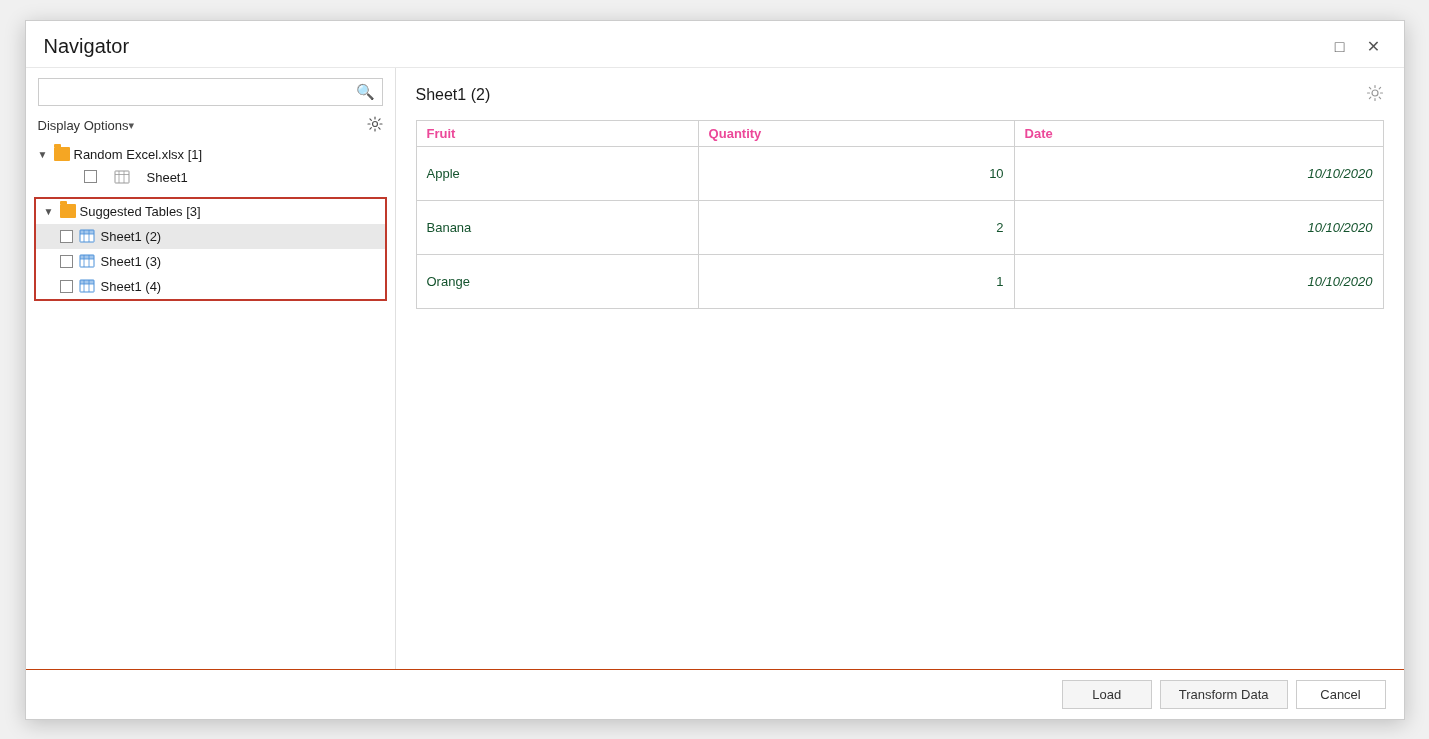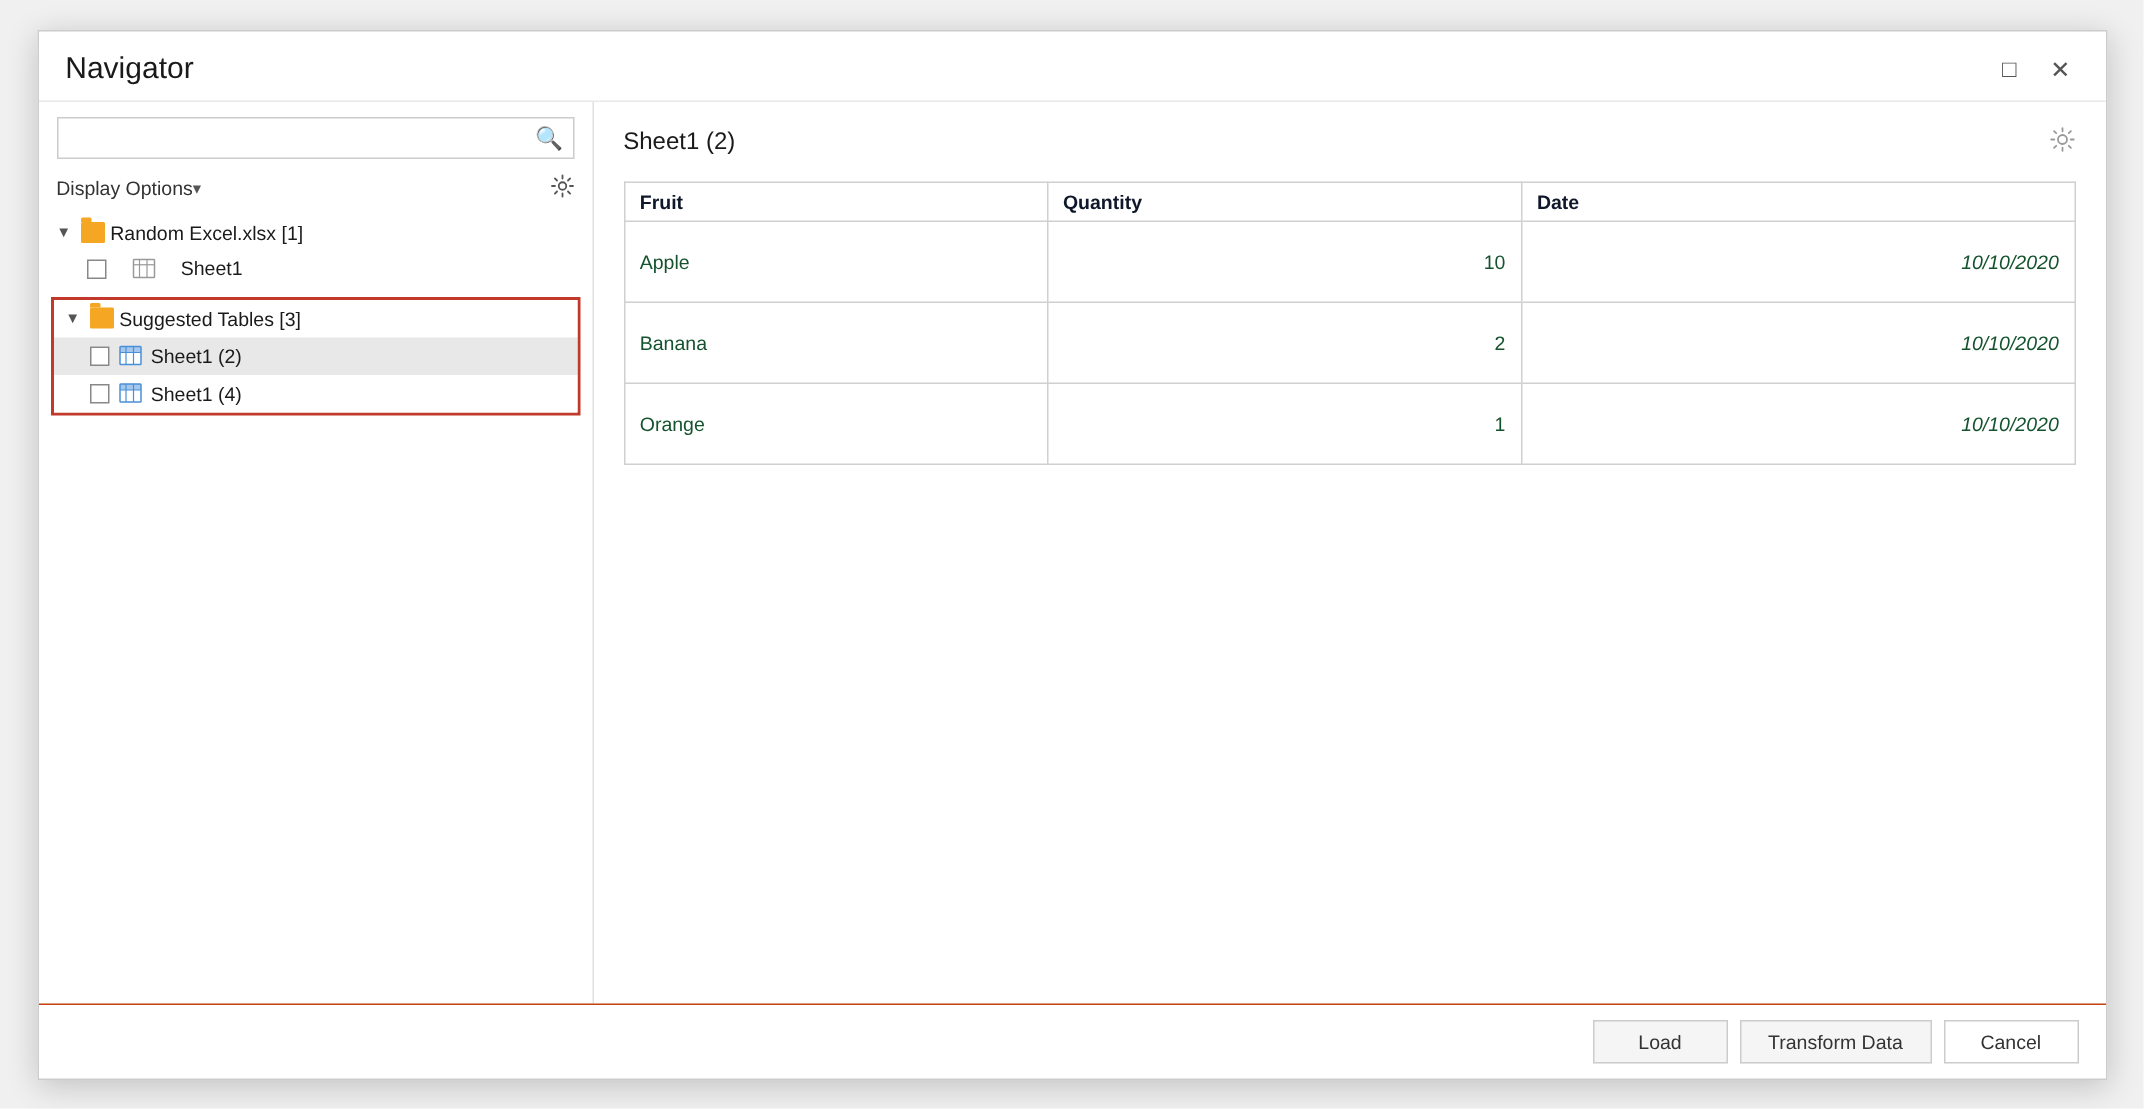--- a/index.html
+++ b/index.html
@@ -154,24 +154,25 @@
       height: 3px;
       background: #f5a623;
       border-radius: 1px 1px 0 0;
     }
     .tree-group-label {
       font-size: 13px;
       color: #1a1a1a;
     }
     .tree-item-row {
       display: flex;
-      align-items: flex-end;
+      align-items: flex-start;
       padding: 4px 12px 4px 32px;
       gap: 17px;
       cursor: pointer;
+      margin-left: 26px;
     }
     .checkbox {
       width: 13px;
       height: 13px;
       border: 1px solid #888;
       background: #fff;
       display: inline-block;
       flex-shrink: 0;
     }
     .tree-item-label {
@@ -229,21 +230,21 @@
     .data-table {
       border-collapse: collapse;
       font-size: 13px;
     }
     .data-table th {
       background: #fff;
       border: 1px solid #d0d0d0;
       padding: 5px 10px;
       text-align: left;
       font-weight: 600;
-      color: #0f172a;
+      color: #ec4899;
     }
     .data-table td {
       border: 1px solid #d0d0d0;
       padding: 19px 10px;
       color: #14532d;
     }
     .data-table td.num {
       text-align: right;
     }
     .data-table td.date {
@@ -348,20 +349,33 @@
             <span class="icon-svg">
               <svg width="16" height="14" viewBox="0 0 16 14" fill="none" xmlns="http://www.w3.org/2000/svg">
                 <rect x="1" y="1" width="14" height="12" rx="0.5" fill="white" stroke="#4a90d9" stroke-width="1"></rect>
                 <rect x="1" y="1" width="14" height="4" fill="#4a90d9" opacity="0.5"></rect>
                 <line x1="1" y1="5" x2="15" y2="5" stroke="#4a90d9" stroke-width="0.8"></line>
                 <line x1="5" y1="1" x2="5" y2="13" stroke="#4a90d9" stroke-width="0.8"></line>
                 <line x1="10" y1="1" x2="10" y2="13" stroke="#4a90d9" stroke-width="0.8"></line>
               </svg>
             </span>
             <span class="tree-item-label">Sheet1 (2)</span>
+          </div>
+          <div class="suggested-item-row">
+            <span class="checkbox"></span>
+            <span class="icon-svg">
+              <svg width="16" height="14" viewBox="0 0 16 14" fill="none" xmlns="http://www.w3.org/2000/svg">
+                <rect x="1" y="1" width="14" height="12" rx="0.5" fill="white" stroke="#4a90d9" stroke-width="1"></rect>
+                <rect x="1" y="1" width="14" height="4" fill="#4a90d9" opacity="0.5"></rect>
+                <line x1="1" y1="5" x2="15" y2="5" stroke="#4a90d9" stroke-width="0.8"></line>
+                <line x1="5" y1="1" x2="5" y2="13" stroke="#4a90d9" stroke-width="0.8"></line>
+                <line x1="10" y1="1" x2="10" y2="13" stroke="#4a90d9" stroke-width="0.8"></line>
+              </svg>
+            </span>
+            <span class="tree-item-label">Sheet1 (3)</span>
           </div>
           <div class="suggested-item-row">
             <span class="checkbox"></span>
             <span class="icon-svg">
               <svg width="16" height="14" viewBox="0 0 16 14" fill="none" xmlns="http://www.w3.org/2000/svg">
                 <rect x="1" y="1" width="14" height="12" rx="0.5" fill="white" stroke="#4a90d9" stroke-width="1"></rect>
                 <rect x="1" y="1" width="14" height="4" fill="#4a90d9" opacity="0.5"></rect>
                 <line x1="1" y1="5" x2="15" y2="5" stroke="#4a90d9" stroke-width="0.8"></line>
                 <line x1="5" y1="1" x2="5" y2="13" stroke="#4a90d9" stroke-width="0.8"></line>
                 <line x1="10" y1="1" x2="10" y2="13" stroke="#4a90d9" stroke-width="0.8"></line>

